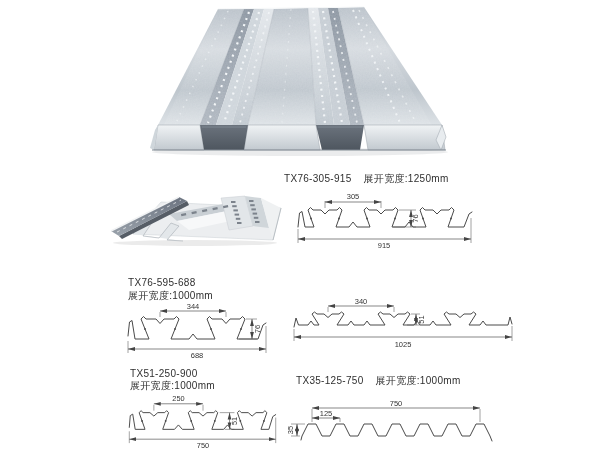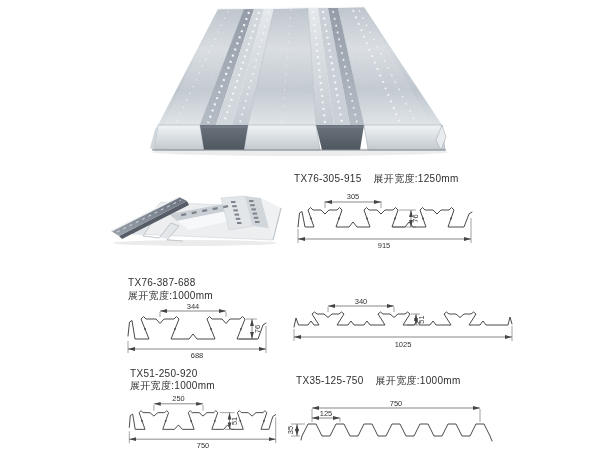--- a/index.html
+++ b/index.html
@@ -154,21 +154,21 @@
         <rect x="134" y="36" width="4.5" height="2"></rect>
       <rect x="146" y="14" width="4.5" height="2"></rect>
         <rect x="147.2" y="18.2" width="4.5" height="2"></rect>
       <rect x="148.4" y="22.4" width="4.5" height="2"></rect>
         <rect x="149.6" y="26.6" width="4.5" height="2"></rect>
       <rect x="150.8" y="30.8" width="4.5" height="2"></rect>
         <rect x="152" y="35" width="4.5" height="2"></rect>
     </g>
   </svg>
 
-  <div class="abs dtitle" style="left:294px;top:172px">
+  <div class="abs dtitle" style="left:284px;top:172px">
     <span>TX76-305-915</span><span class="gap"></span><span>展开宽度:1250mm</span>
   </div>
   <svg class="abs" style="left:291px;top:190px" width="207" height="60" viewBox="0 0 207 60">
     <path class="prof" d="M7,37 L8.5,23 L11,21.5 L14,37
       L23,37 L17,20 l2.5,-2.5 l2.5,2.5 L30,20 l4,4 l4,-4 L46,20 l2.5,-2.5 l2.5,2.5 L51,20 L45,37
       L58,37 l4,-5 l4,5 L79,37
       L73,20 l2.5,-2.5 l2.5,2.5 L86,20 l4,4 l4,-4 L102,20 l2.5,-2.5 l2.5,2.5 L107,20 L101,37
       L114,37 l4,-5 l4,5 L135,37
       L129,20 l2.5,-2.5 l2.5,2.5 L142,20 l4,4 l4,-4 L158,20 l2.5,-2.5 l2.5,2.5 L163,20 L157,37
       L173,37 L178,24 L181,22"></path>
@@ -194,21 +194,21 @@
     </g>
     <g>
       <line class="ext" x1="7" y1="39" x2="7" y2="53"></line>
         <line class="ext" x1="180" y1="28" x2="180" y2="53"></line>
       <line class="dim" x1="7" y1="49" x2="180" y2="49" marker-start="url(#arw)" marker-end="url(#arw)"></line>
       <text x="93" y="58" text-anchor="middle">915</text>
     </g>
   </svg>
 
   <div class="abs dtitle" style="left:128px;top:276px">
-    <div>TX76-387-688</div>
+    <div>TX76-595-688</div>
     <div>展开宽度:1000mm</div>
   </div>
   <svg class="abs" style="left:122px;top:301px" width="160" height="58" viewBox="0 0 160 58">
     <path class="prof" d="M6,35 L7.5,21 L10,19.5 L13,38
       L27,38 L19,18 l2.5,-2.5 l2.5,2.5 L34,18 l4,4.5 l4,-4.5 L52,18 l2.5,-2.5 l2.5,2.5 L57,18 L49,38
       L67,38 l4,-5 l4,5 L93,38
       L85,18 l2.5,-2.5 l2.5,2.5 L100,18 l4,4.5 l4,-4.5 L118,18 l2.5,-2.5 l2.5,2.5 L123,18 L115,38
       L136,38 L141,24 L144,22"></path>
     <g>
       <circle class="dot" cx="23" cy="28" r=".9"></circle>
@@ -259,21 +259,21 @@
     </g>
     <g>
       <line class="ext" x1="8" y1="33" x2="8" y2="45"></line>
         <line class="ext" x1="226" y1="30" x2="226" y2="45"></line>
       <line class="dim" x1="8" y1="41" x2="226" y2="41" marker-start="url(#arw)" marker-end="url(#arw)"></line>
       <text x="117" y="51" text-anchor="middle">1025</text>
     </g>
   </svg>
 
   <div class="abs dtitle" style="left:130px;top:368px;line-height:12px">
-    <div>TX51-250-920</div>
+    <div>TX51-250-900</div>
     <div>展开宽度:1000mm</div>
   </div>
   <svg class="abs" style="left:123px;top:392px" width="160" height="57" viewBox="0 0 160 58">
     <path class="prof" d="M5,36 L6,24 L8.5,22.5 L11,38
       L21,38 L15,21 l2,-2 l2,2 L26,21 l4,3.5 l4,-3.5 L41,21 l2,-2 l2,2 L45,21 L39,38
       L51,38 l4,-4.5 l4,4.5 L71,38
       L65,21 l2,-2 l2,2 L76,21 l4,3.5 l4,-3.5 L91,21 l2,-2 l2,2 L95,21 L89,38
       L101,38 l4,-4.5 l4,4.5 L121,38
       L115,21 l2,-2 l2,2 L126,21 l4,3.5 l4,-3.5 L141,21 l2,-2 l2,2 L145,21 L139,38
       L147,38 L151,25 L154,23"></path>

